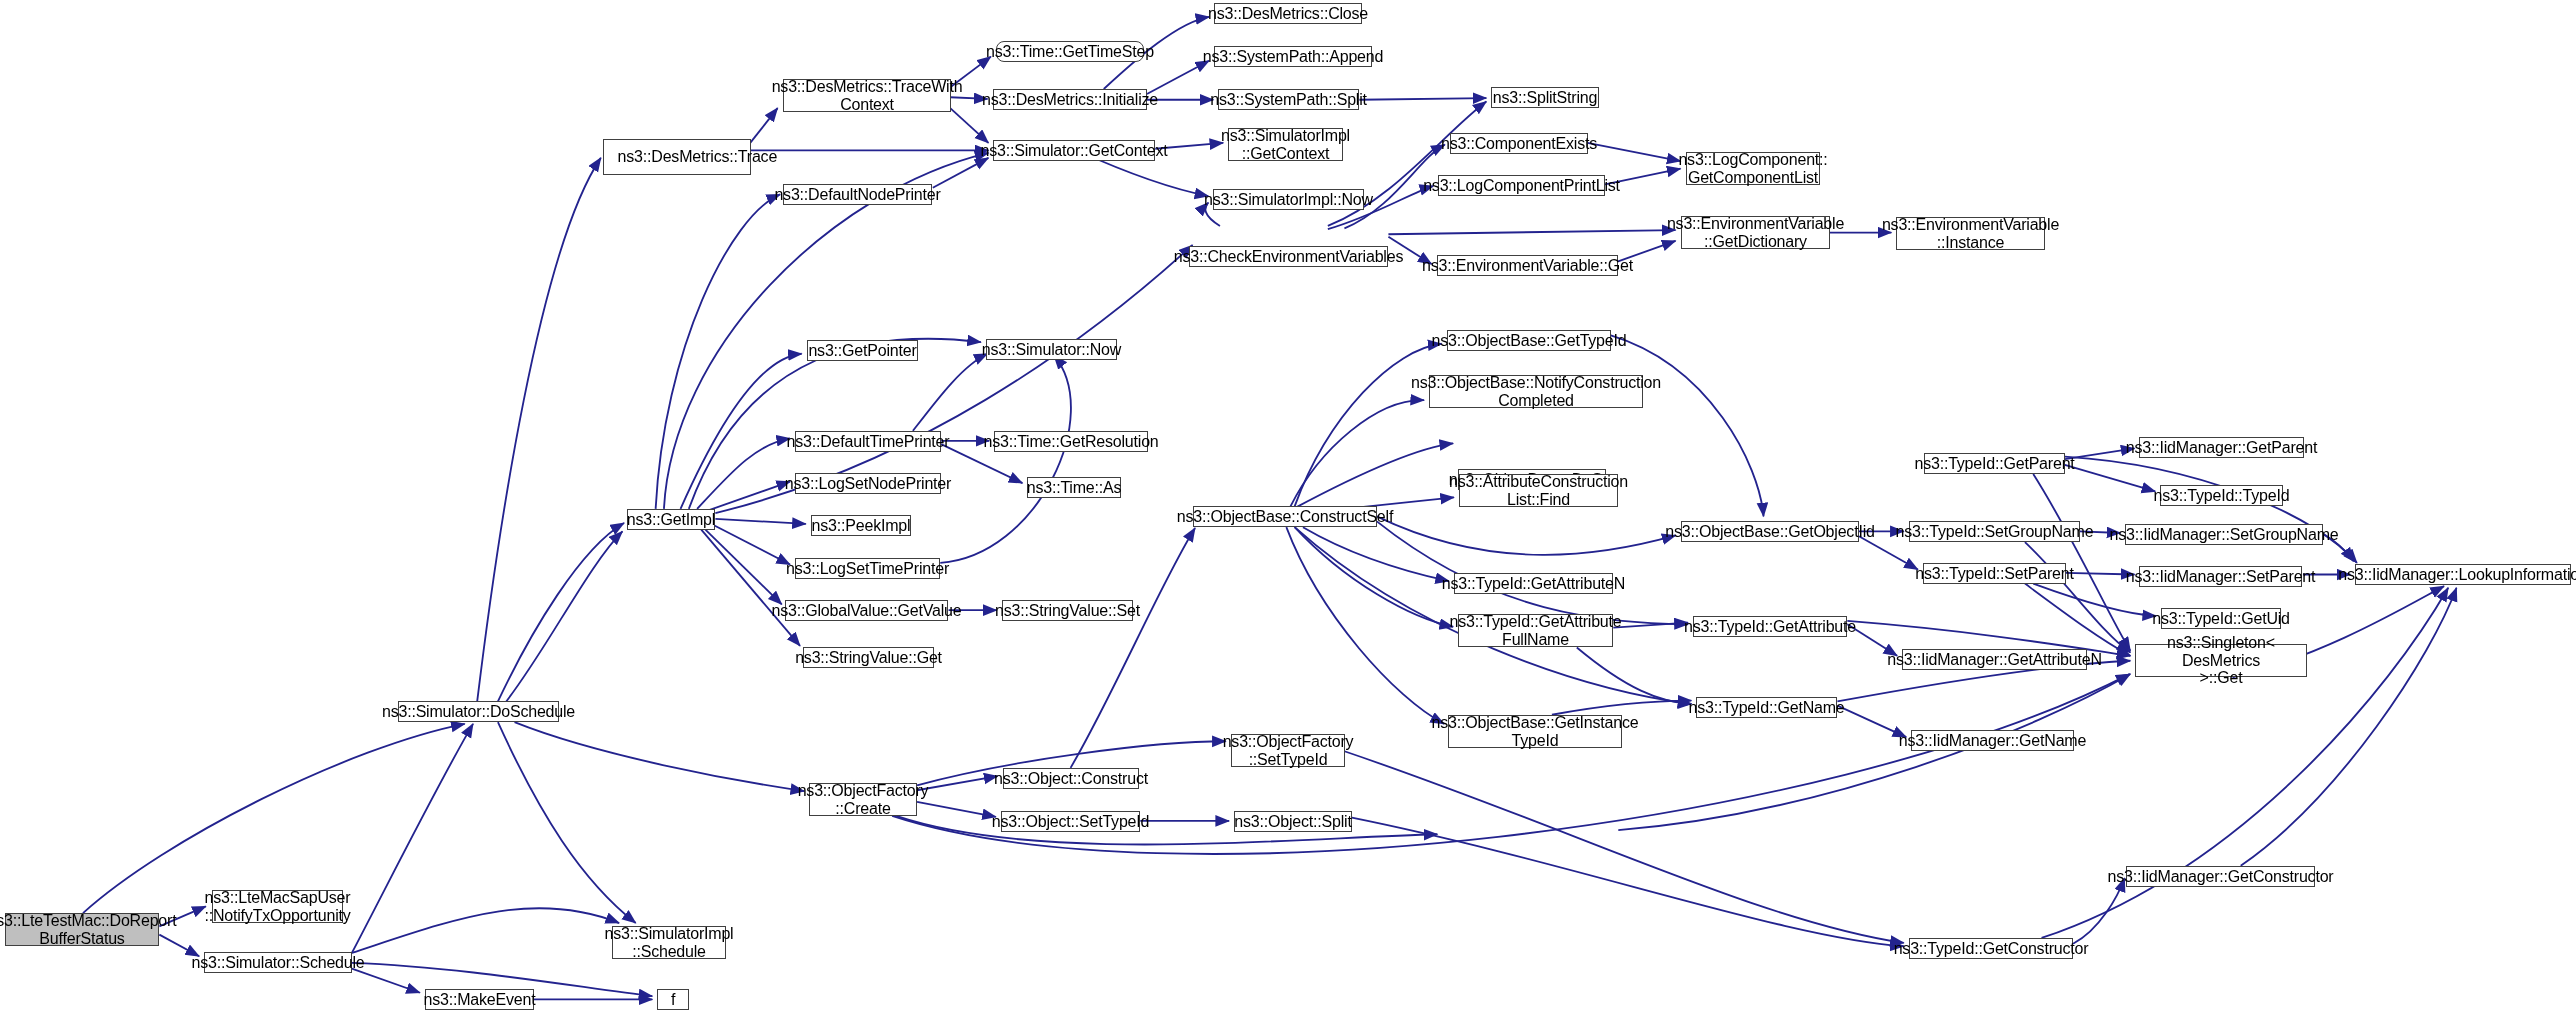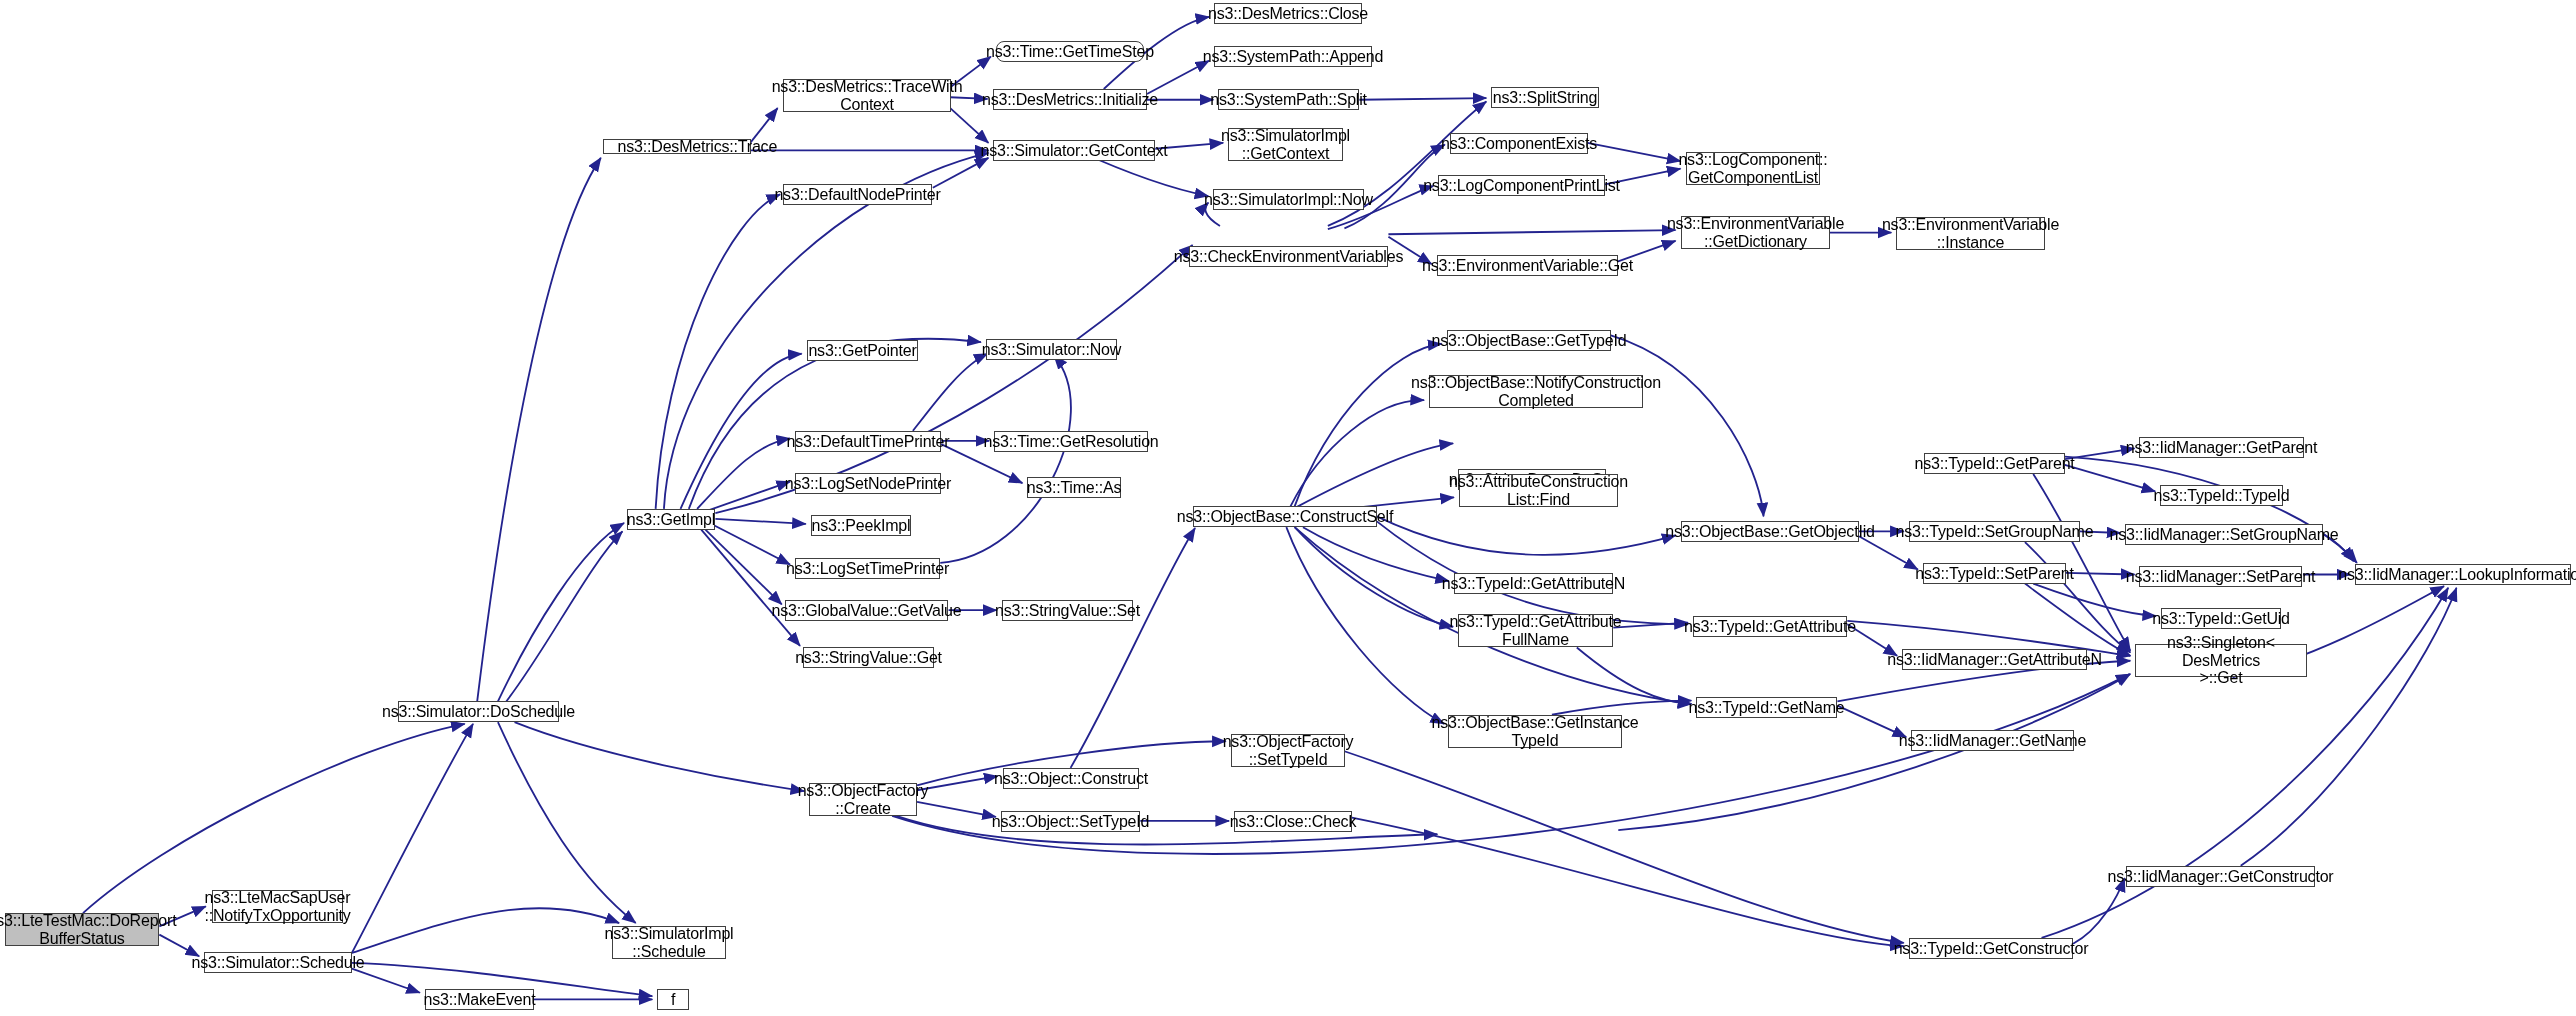--- a/index.html
+++ b/index.html
@@ -157,21 +157,21 @@
 <div class="node root" style="left: 5px; top: 913px; width: 154px; height: 33px;">ns3::LteTestMac::DoReport
 BufferStatus</div>
     <div class="node" style="left: 212px; top: 890px; width: 131px; height: 33px;">ns3::LteMacSapUser
 ::NotifyTxOpportunity</div>
     <div class="node" style="left: 204px; top: 952px; width: 148px; height: 21px;">ns3::Simulator::Schedule</div>
     <div class="node" style="left: 425px; top: 989px; width: 109px; height: 21px;">ns3::MakeEvent</div>
     <div class="node" style="left: 657px; top: 989px; width: 32px; height: 21px;">f</div>
     <div class="node" style="left: 612px; top: 926px; width: 114px; height: 33px;">ns3::SimulatorImpl
 ::Schedule</div>
     <div class="node" style="left: 398px; top: 701px; width: 161px; height: 21px;">ns3::Simulator::DoSchedule</div>
-    <div class="node" style="left: 603px; top: 139px; width: 148px; height: 15px; padding-left: 44px;">ns3::DesMetrics::Trace</div>
+    <div class="node" style="left: 603px; top: 139px; width: 148px; height: 36px; padding-left: 44px;">ns3::DesMetrics::Trace</div>
     <div class="node" style="left: 783px; top: 79px; width: 168px; height: 33px;">ns3::DesMetrics::TraceWith
 Context</div>
     <div class="node" style="left: 996px; top: 41px; width: 148px; height: 21px; border-radius: 8px;">ns3::Time::GetTimeStep</div>
     <div class="node" style="left: 993px; top: 89px; width: 154px; height: 21px;">ns3::DesMetrics::Initialize</div>
     <div class="node" style="left: 993px; top: 140px; width: 162px; height: 21px;">ns3::Simulator::GetContext</div>
     <div class="node" style="left: 783px; top: 184px; width: 149px; height: 21px;">ns3::DefaultNodePrinter</div>
     <div class="node" style="left: 1214px; top: 3.3px; width: 148px; height: 21px;">ns3::DesMetrics::Close</div>
     <div class="node" style="left: 1214px; top: 46px; width: 158px; height: 21px;">ns3::SystemPath::Append</div>
     <div class="node" style="left: 1218px; top: 89px; width: 141px; height: 21px;">ns3::SystemPath::Split</div>
     <div class="node" style="left: 1491px; top: 87px; width: 108px; height: 21px;">ns3::SplitString</div>
@@ -225,19 +225,19 @@
     <div class="node" style="left: 2125px; top: 524px; width: 198px; height: 21px;">ns3::IidManager::SetGroupName</div>
     <div class="node" style="left: 2139px; top: 566px; width: 163px; height: 21px;">ns3::IidManager::SetParent</div>
     <div class="node" style="left: 2161px; top: 608px; width: 120px; height: 21px;">ns3::TypeId::GetUid</div>
     <div class="node" style="left: 2135px; top: 644px; width: 172px; height: 33px;">ns3::Singleton&lt; DesMetrics
 &gt;::Get</div>
     <div class="node" style="left: 2355px; top: 564px; width: 216px; height: 21px;">ns3::IidManager::LookupInformation</div>
     <div class="node" style="left: 1231px; top: 734px; width: 114px; height: 33px;">ns3::ObjectFactory
 ::SetTypeId</div>
     <div class="node" style="left: 1003px; top: 768px; width: 136px; height: 21px;">ns3::Object::Construct</div>
     <div class="node" style="left: 1001px; top: 811px; width: 139px; height: 21px;">ns3::Object::SetTypeId</div>
-    <div class="node" style="left: 1234px; top: 811px; width: 118px; height: 21px;">ns3::Close::Check</div>
+    <div class="node" style="left: 1234px; top: 811px; width: 118px; height: 21px;">ns3::Object::Split</div>
     <div class="node" style="left: 809px; top: 783px; width: 108px; height: 33px;">ns3::ObjectFactory
 ::Create</div>
     <div class="node" style="left: 2126px; top: 866px; width: 189px; height: 21px;">ns3::IidManager::GetConstructor</div>
     <div class="node" style="left: 1909px; top: 938px; width: 164px; height: 21px;">ns3::TypeId::GetConstructor</div>
   </div>
 
 
 </body></html>

